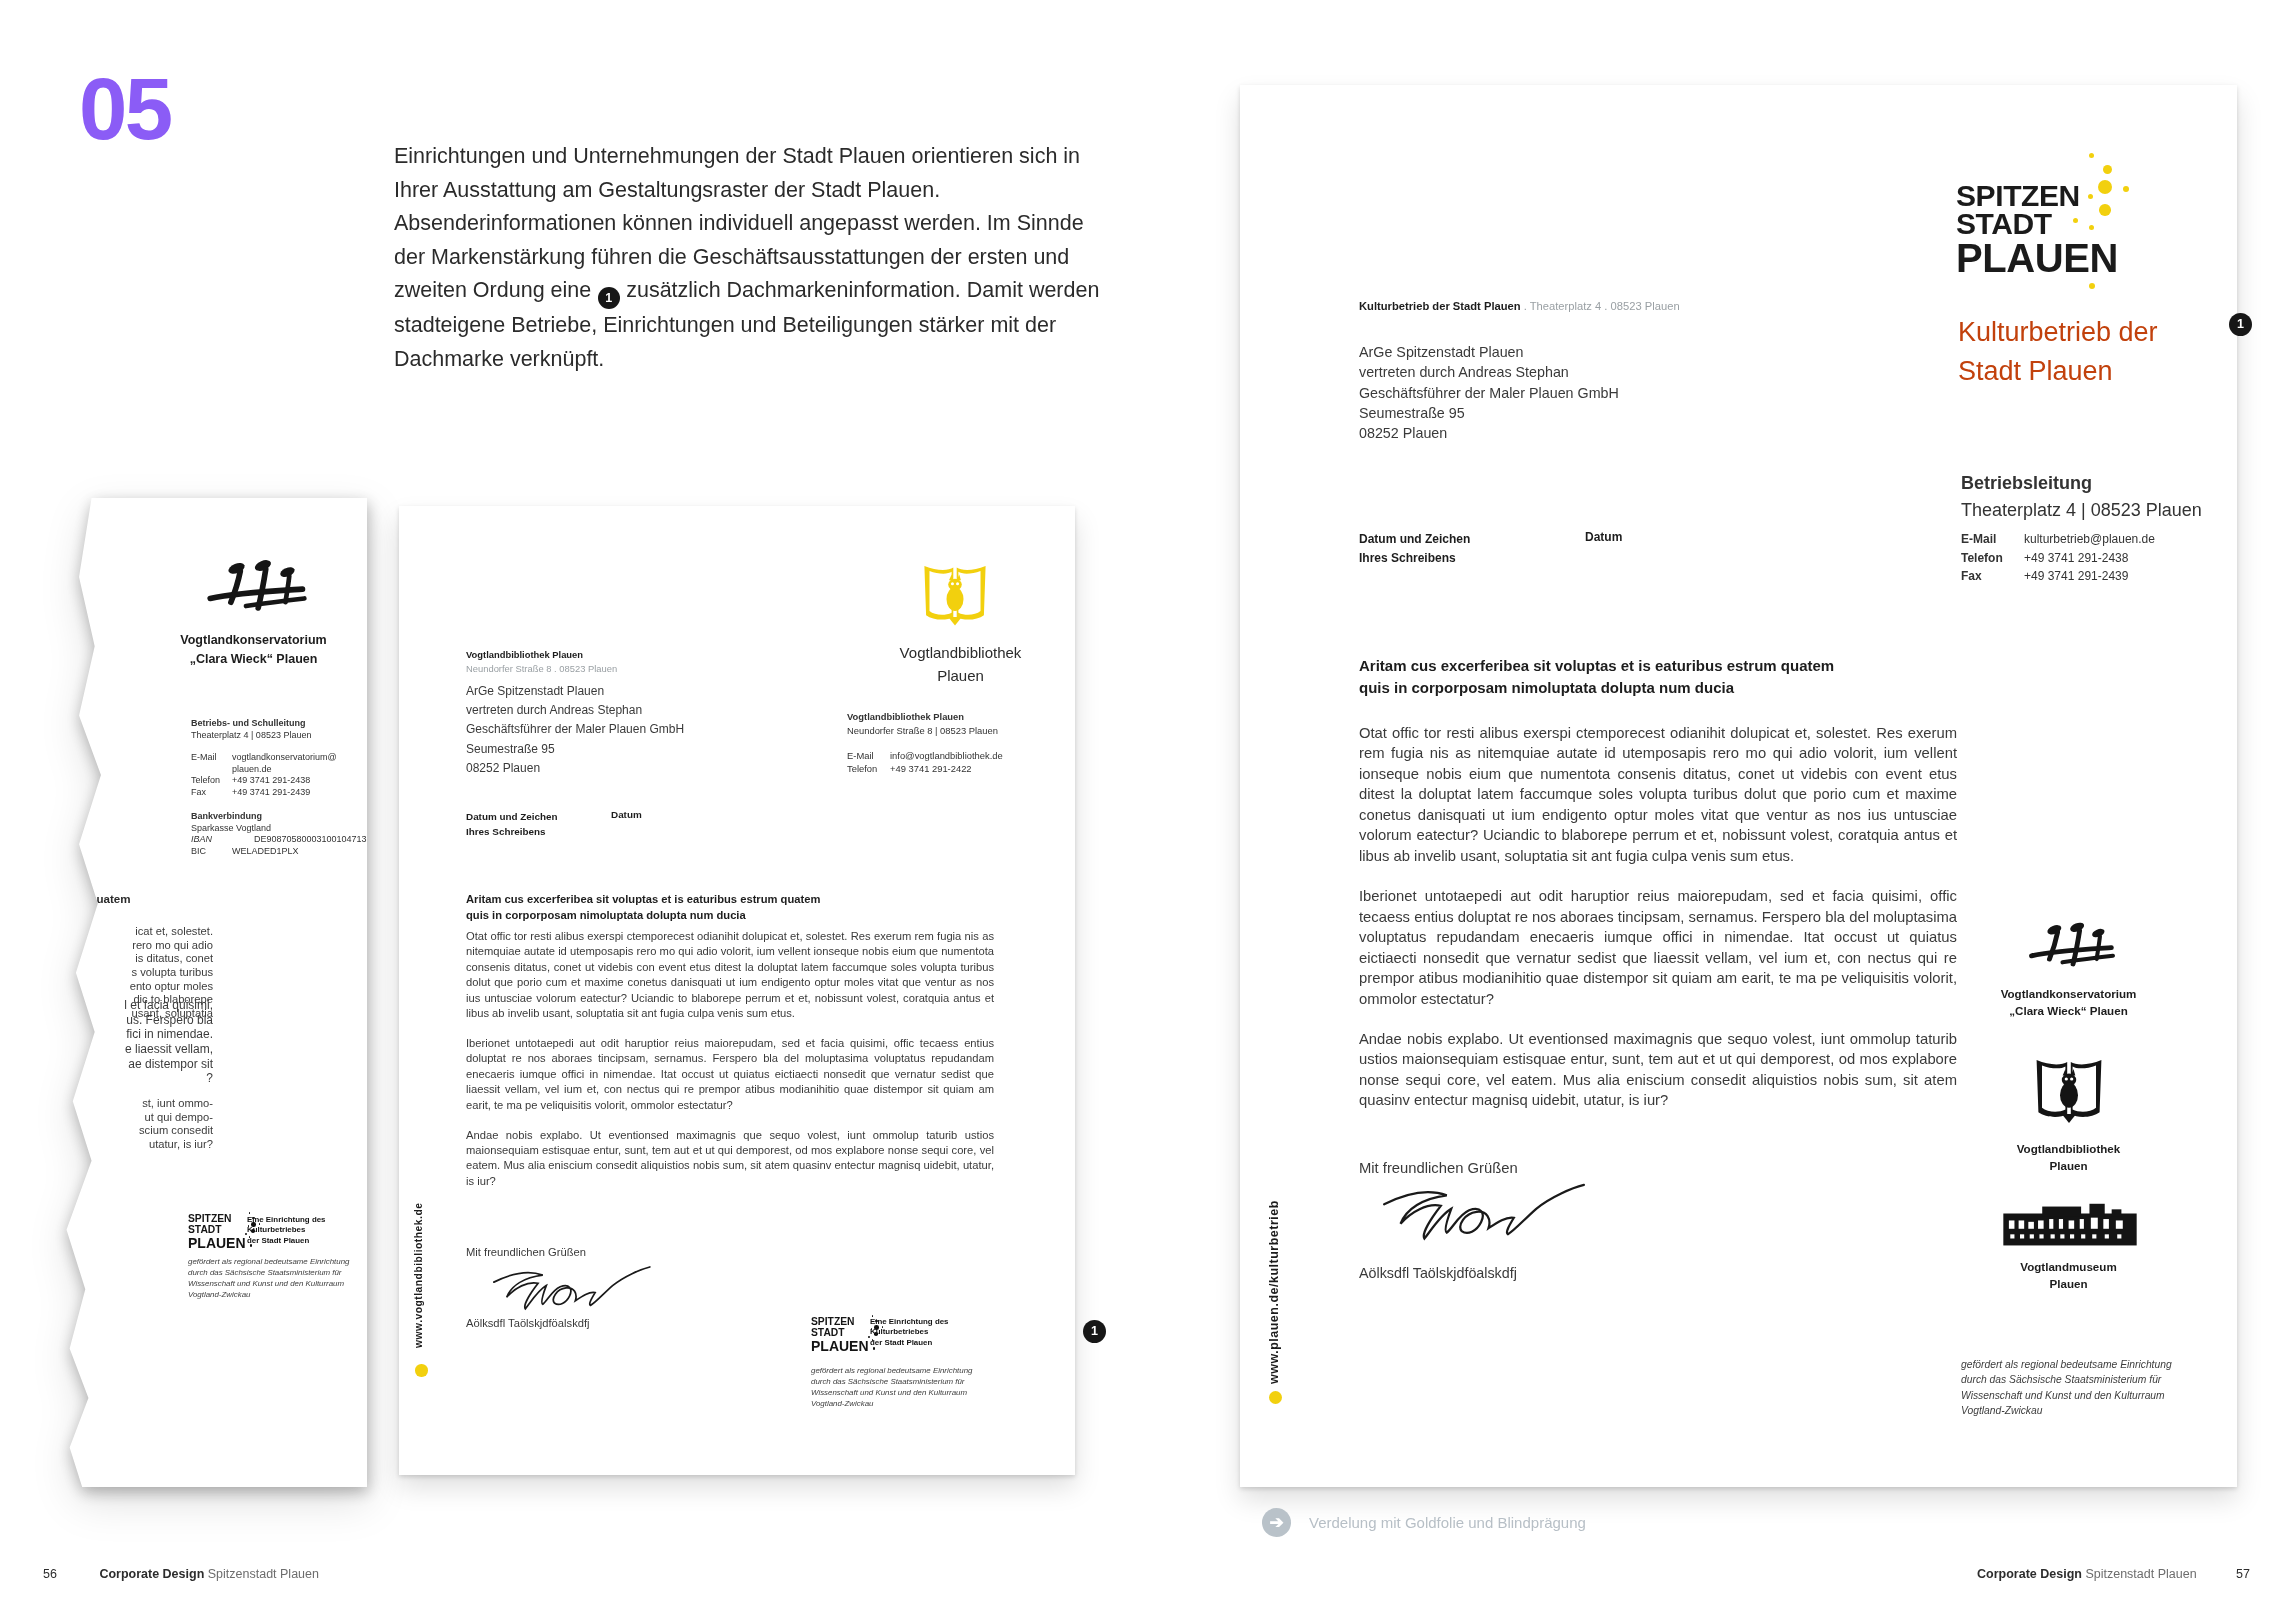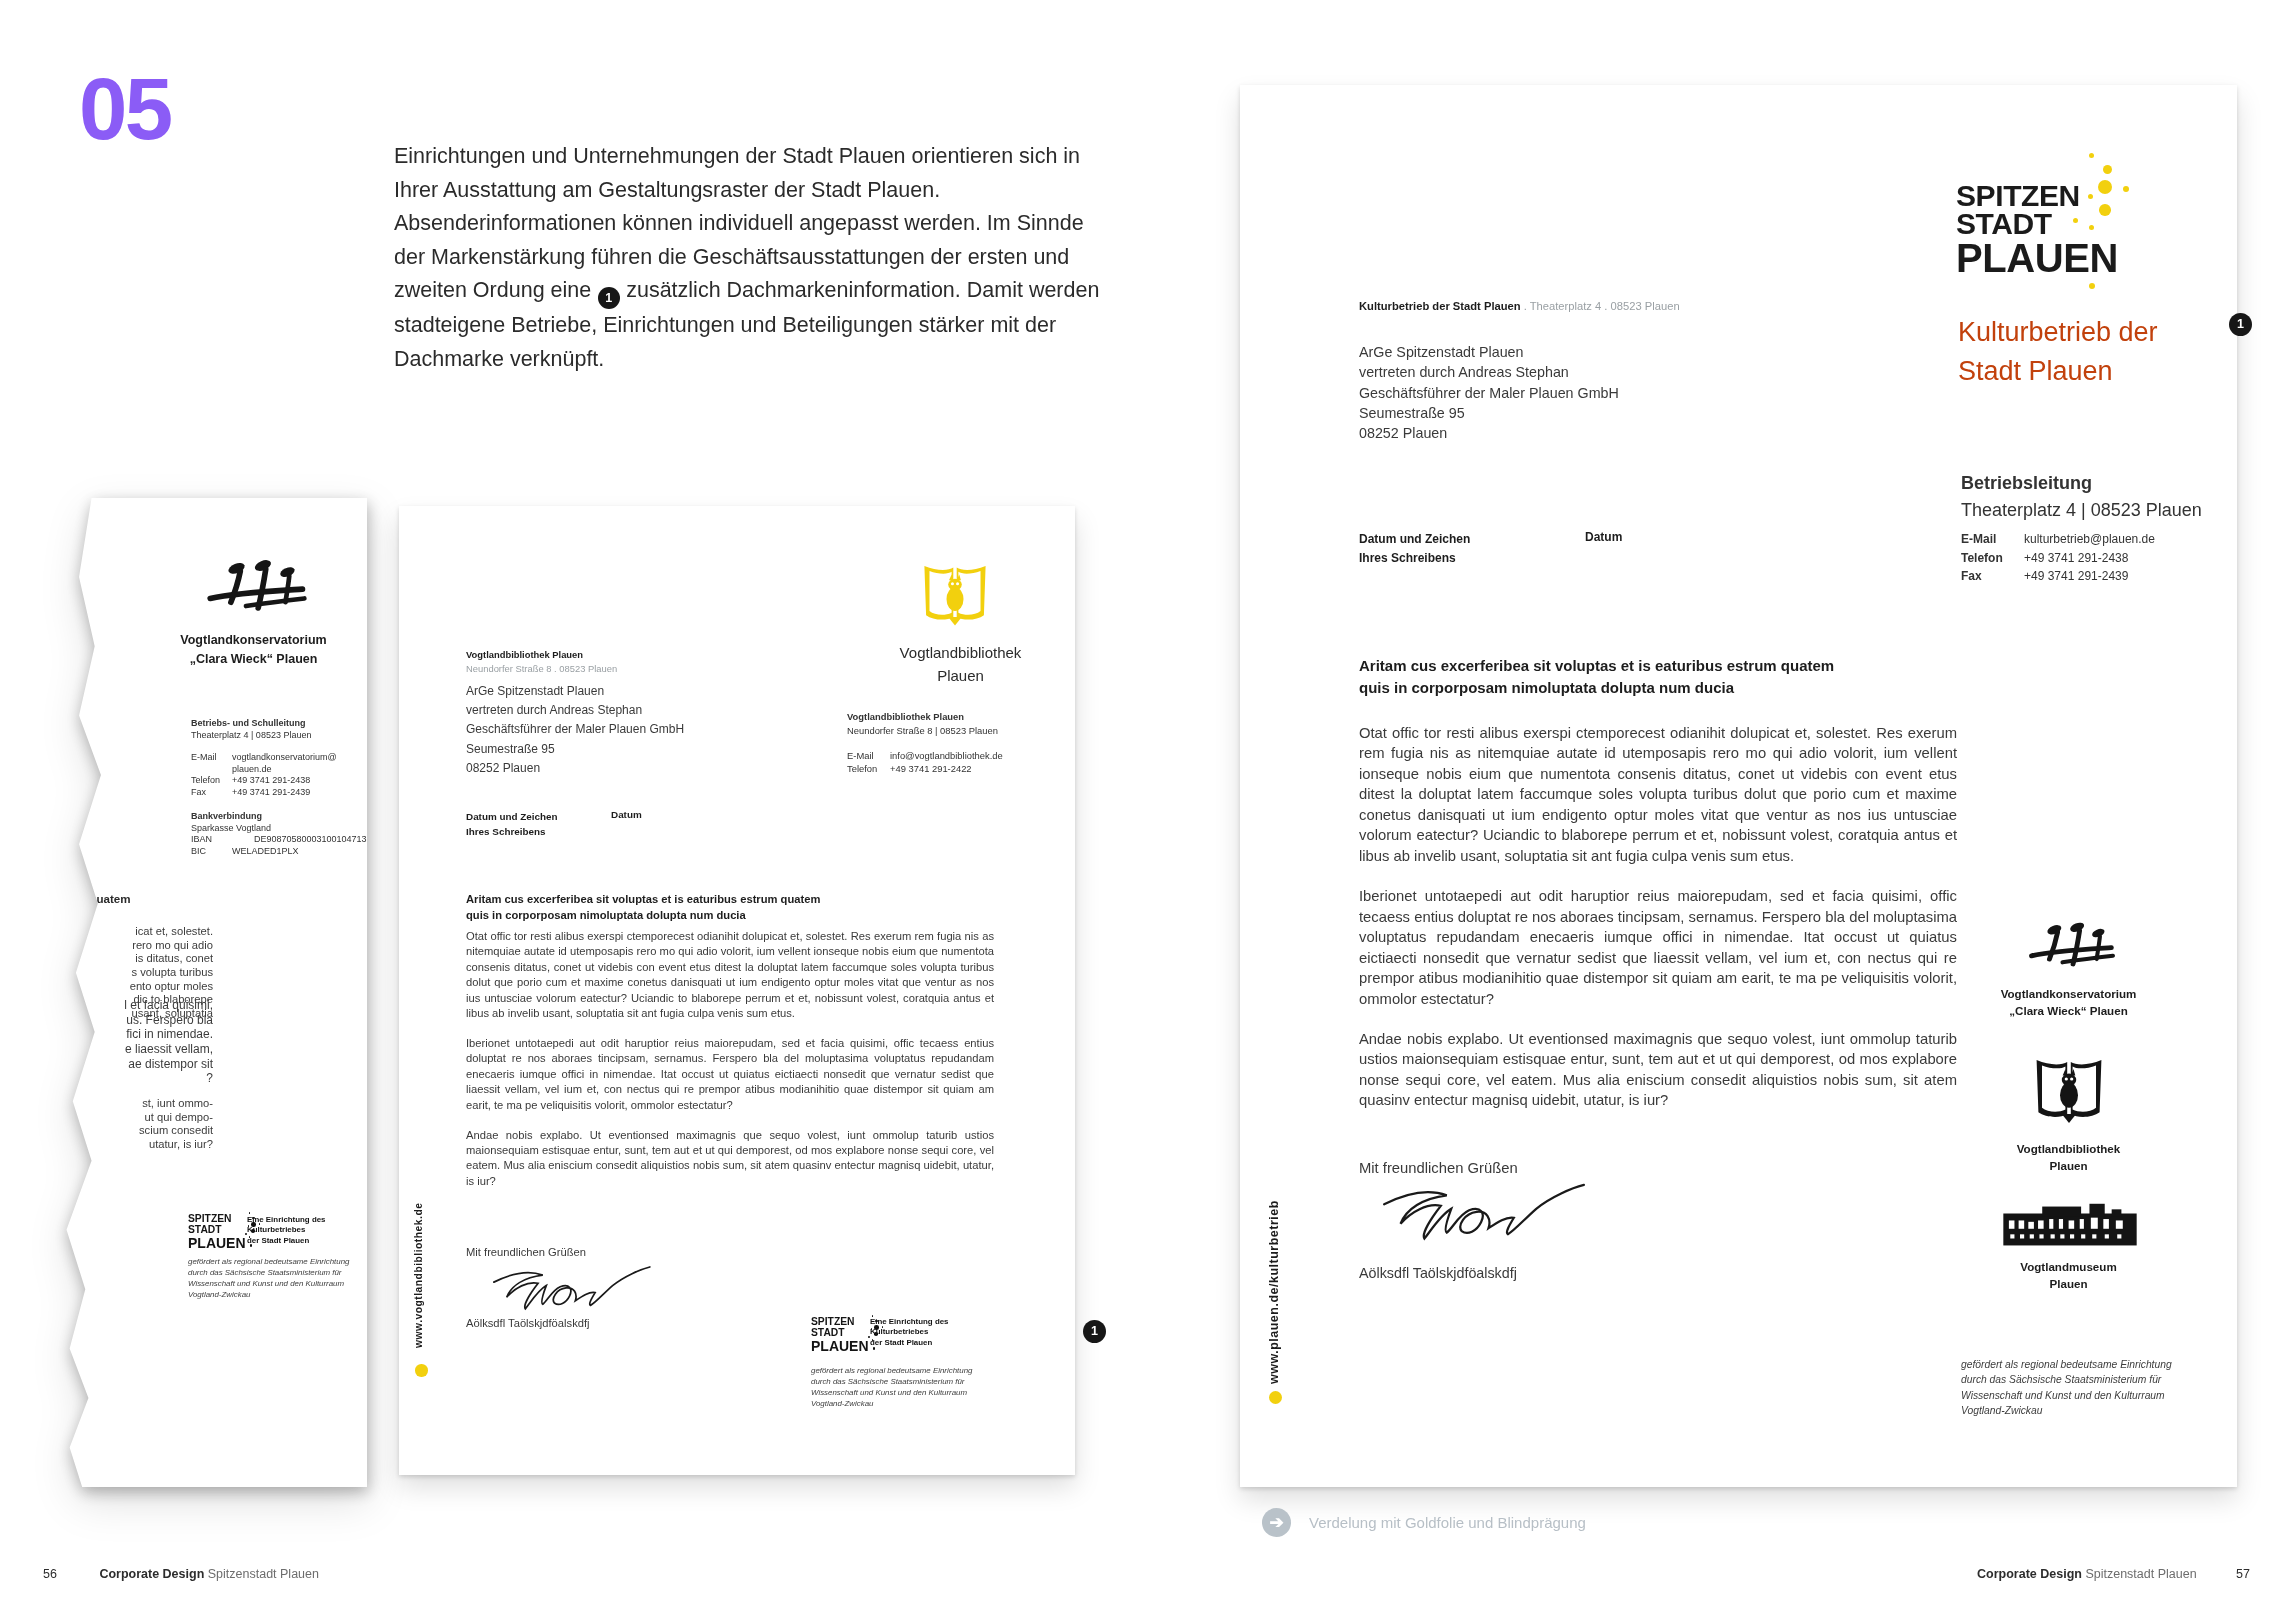--- a/index.html
+++ b/index.html
@@ -86,21 +86,21 @@
             <span class="v">+49 3741 291-2438</span>
           </div>
         <div class="kv">
             <span class="k" style="width:41px;">Fax</span>
             <span class="v">+49 3741 291-2439</span>
           </div>
         <div style="height:11.6px;"></div>
         <div class="b">Bankverbindung</div>
         <div>Sparkasse Vogtland</div>
         <div class="kv">
-            <span class="k" style="width:63px;font-weight:400;">IBAN</span>
+            <span class="k" style="width:63px;font-weight:400;font-style:italic;">IBAN</span>
             <span class="v">DE90870580003100104713</span>
           </div>
         <div class="kv">
             <span class="k" style="width:41px;font-weight:400;">BIC</span>
             <span class="v">WELADED1PLX</span>
           </div>
       </div>
 
       <div class="abs b" style="left:25px;top:394px;font-size:11.6px;color:#2a2a2a;">n quatem</div>
       <div class="abs pre right" style="left:16px;top:427px;width:143px;font-size:11.2px;line-height:1.22;color:#3c3c3c;">icat et, solestet.

